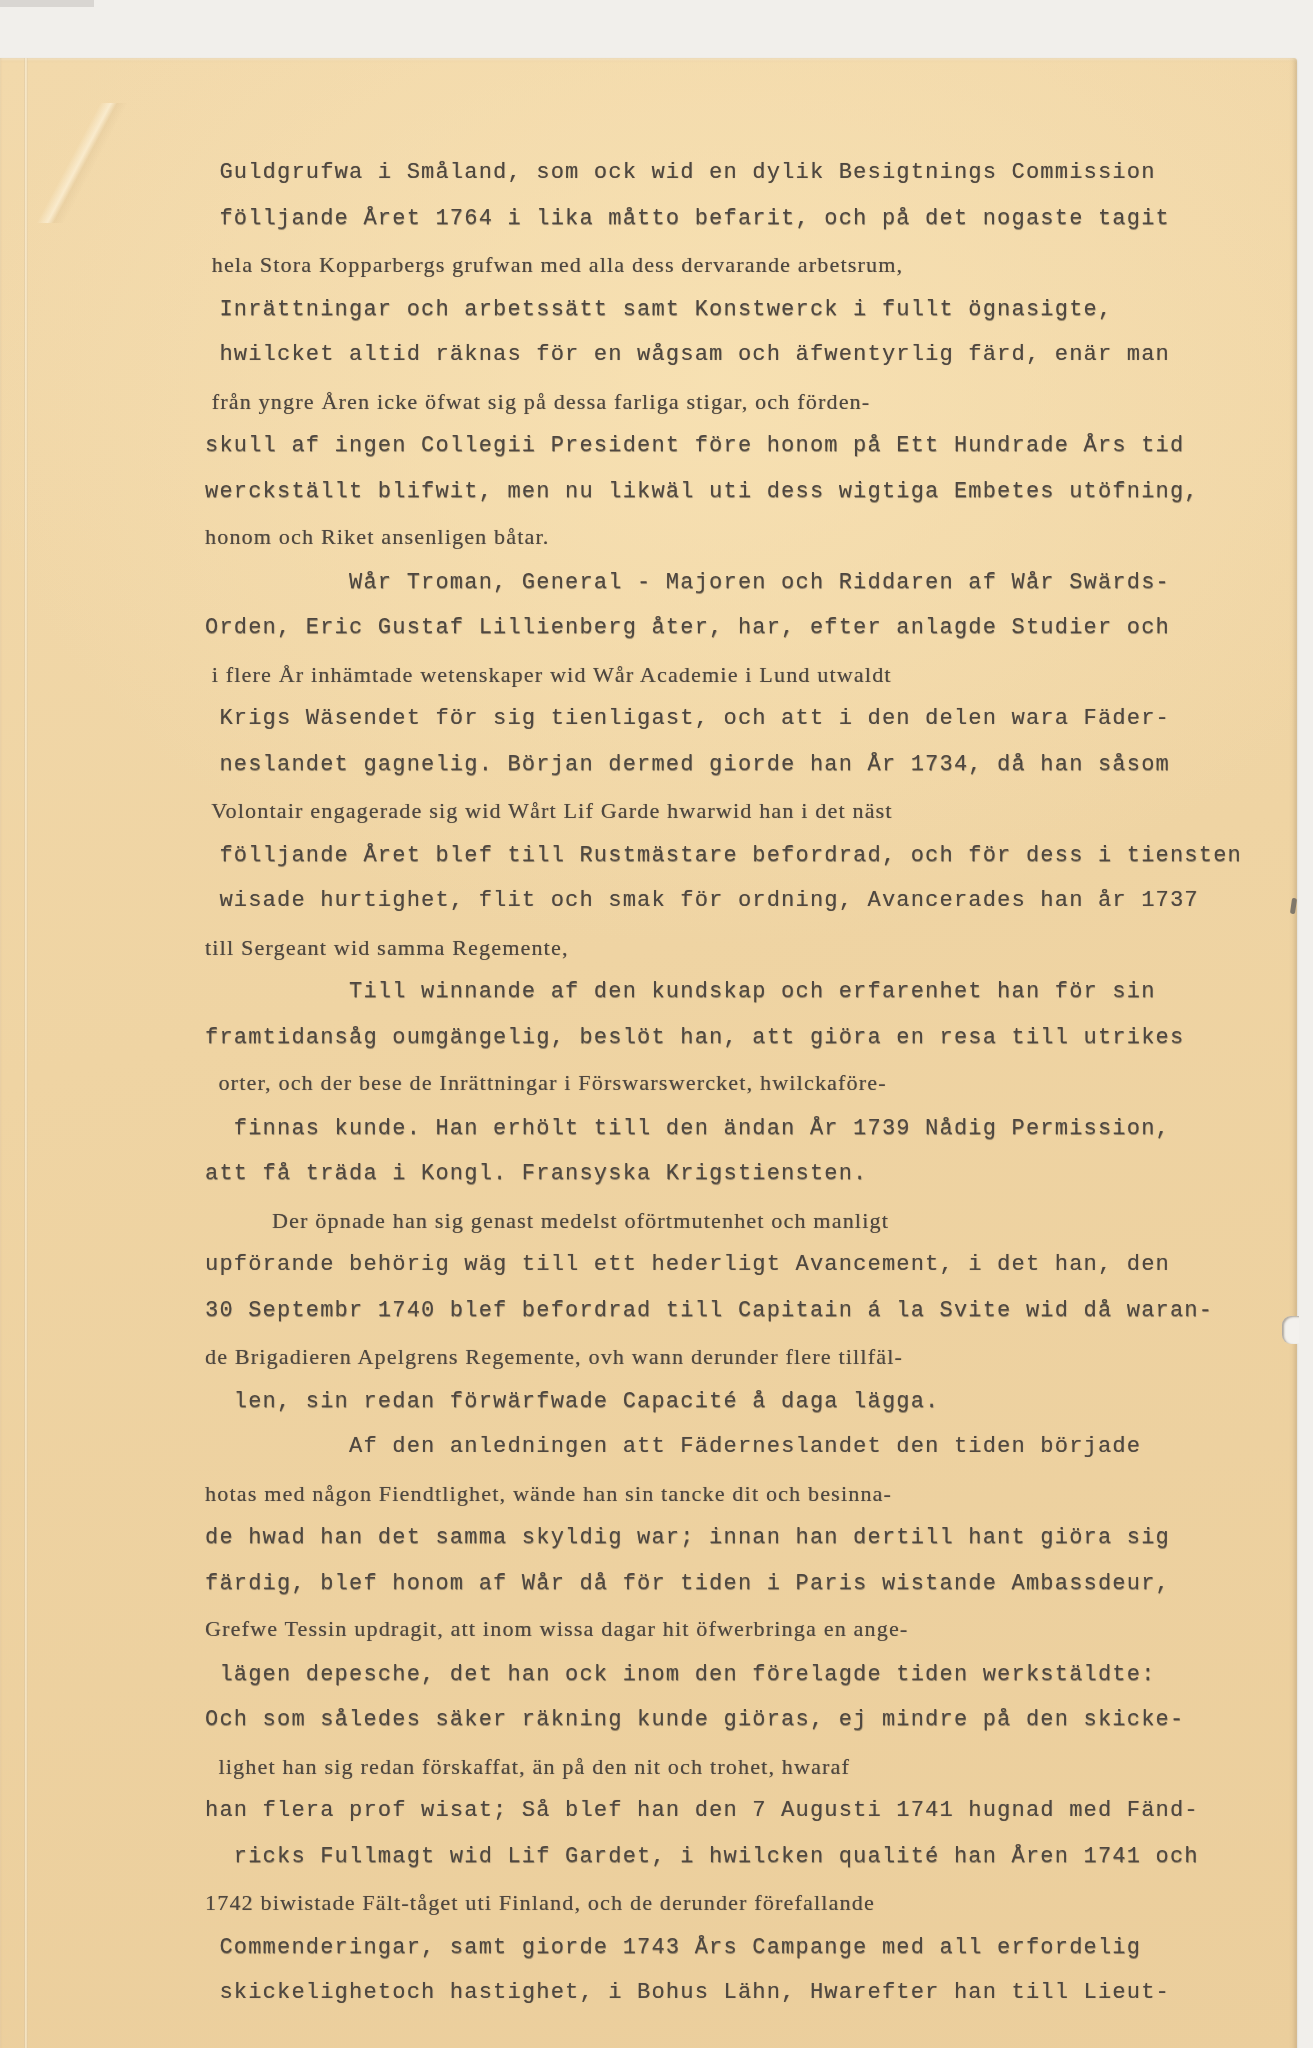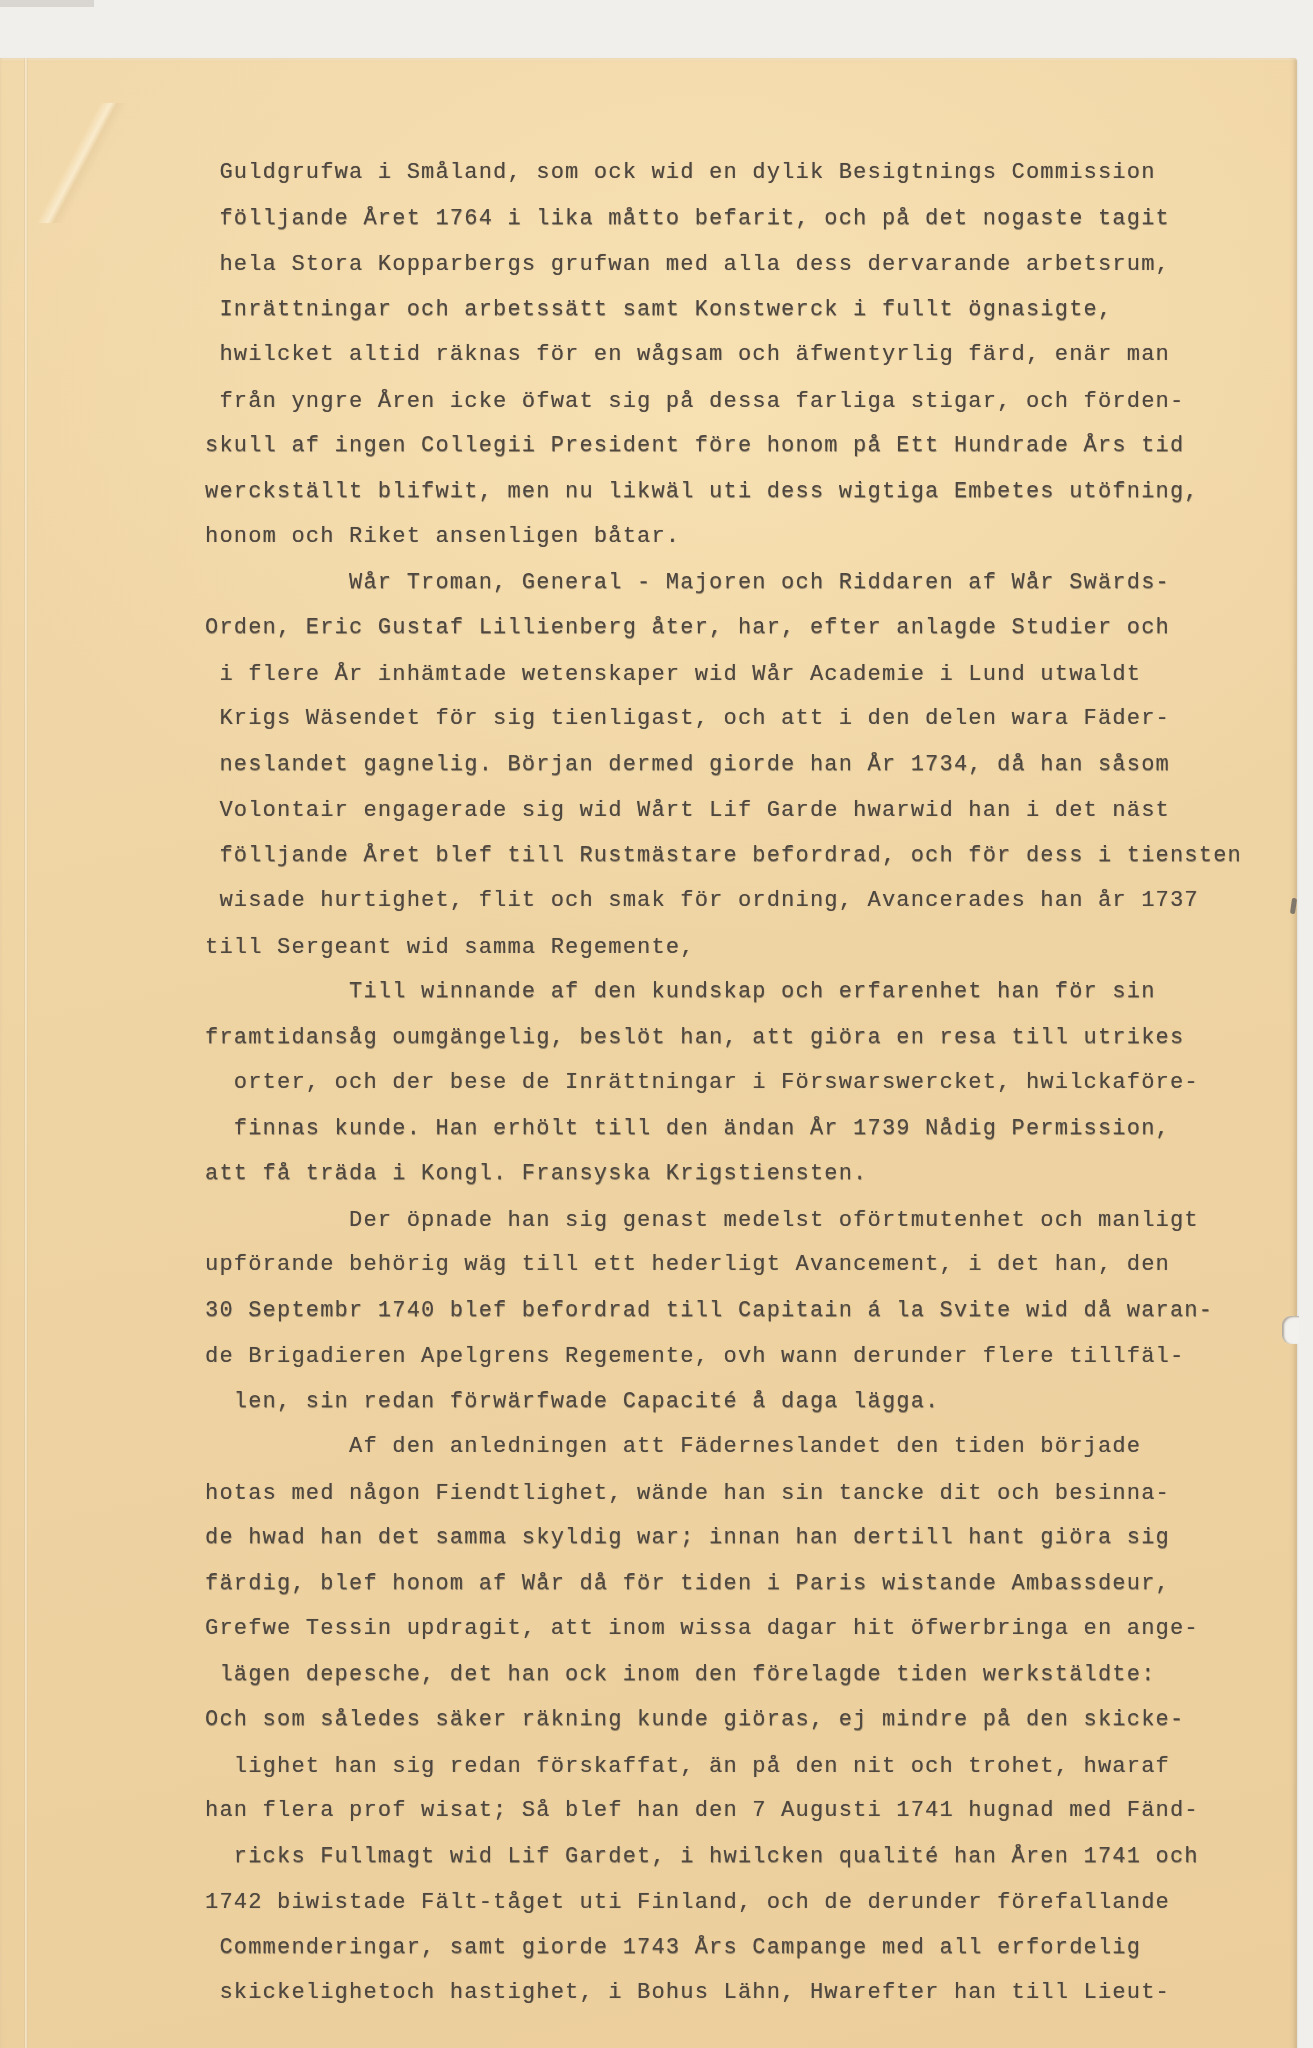--- a/index.html
+++ b/index.html
@@ -50,21 +50,21 @@
     position:absolute;left:205px;top:92px;
     font-family:"Liberation Mono", monospace;
     font-size:22px;line-height:45.5px;
     letter-spacing:1.2px;
     white-space:pre;
     color:var(--ink,#4e4740);
     text-shadow:0.3px 0.5px 0.7px rgba(66,56,44,.55);
   }
   .line{height:45.5px;}
   
-  .line:nth-child(3n){transform:translateY(0.6px);}
+  .line:nth-child(3n){transform:translateY(0.6px);font-family:Liberation Serif, serif;}
   .line:nth-child(4n+1){transform:translateY(-0.5px);}
   
   .edge-dash{
     position:absolute;left:1291px;top:898px;width:5px;height:16px;
     background:#6e6a63;border-radius:2px;transform:rotate(8deg);
     opacity:.85;
   }
   
   .edge-notch{
     position:absolute;left:1282px;top:1316px;width:17px;height:28px;

